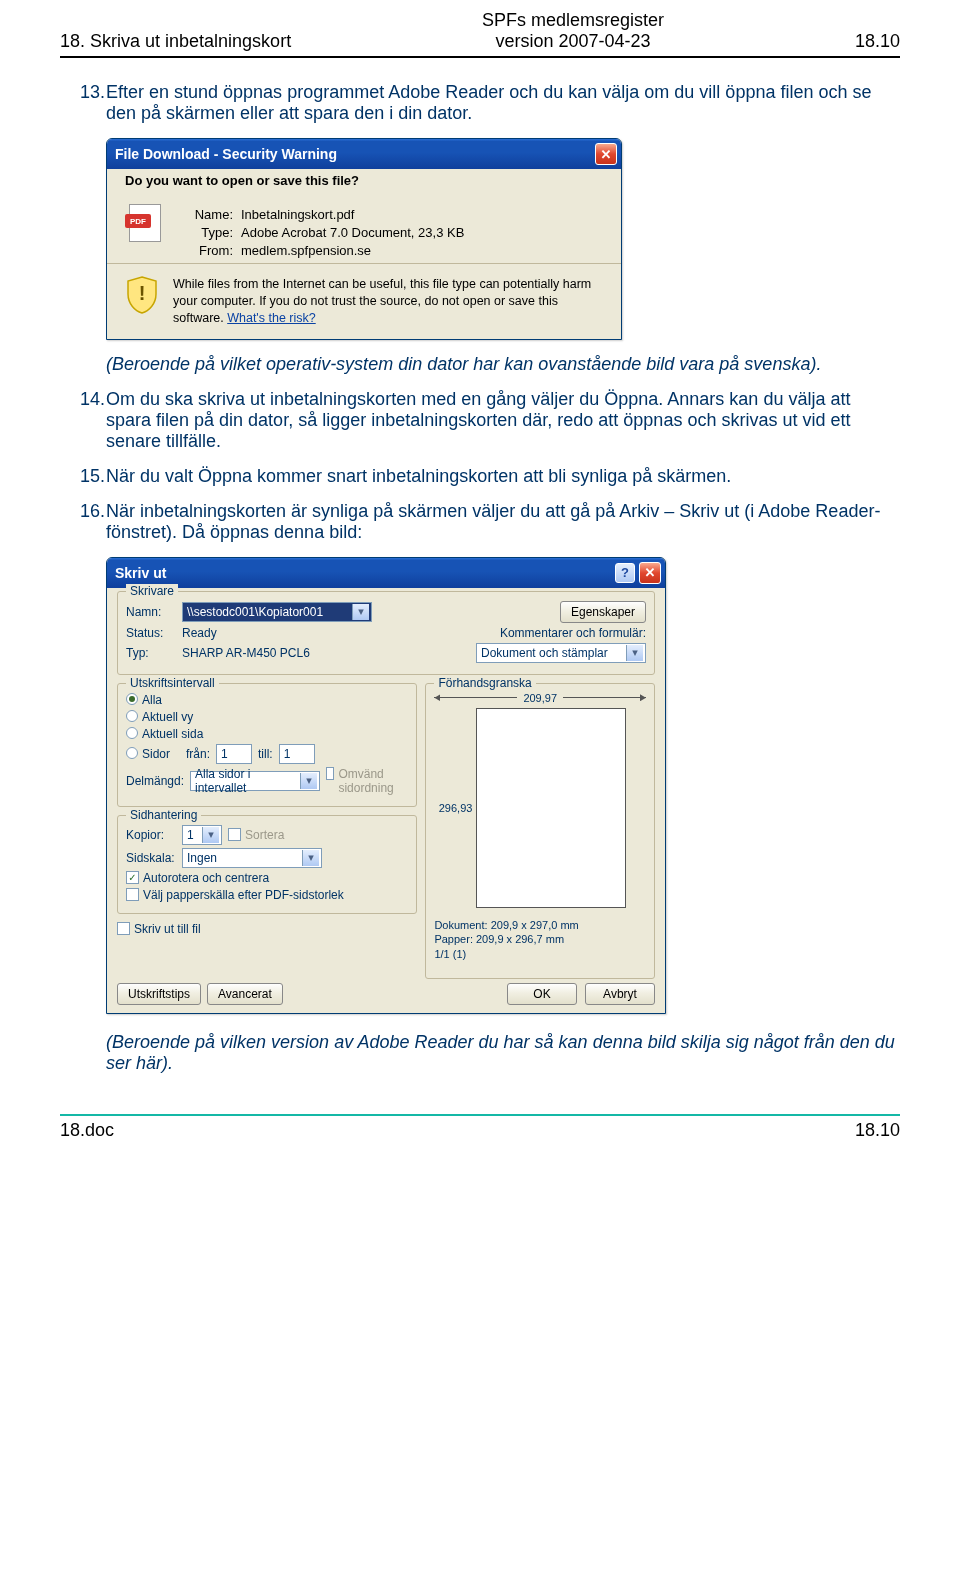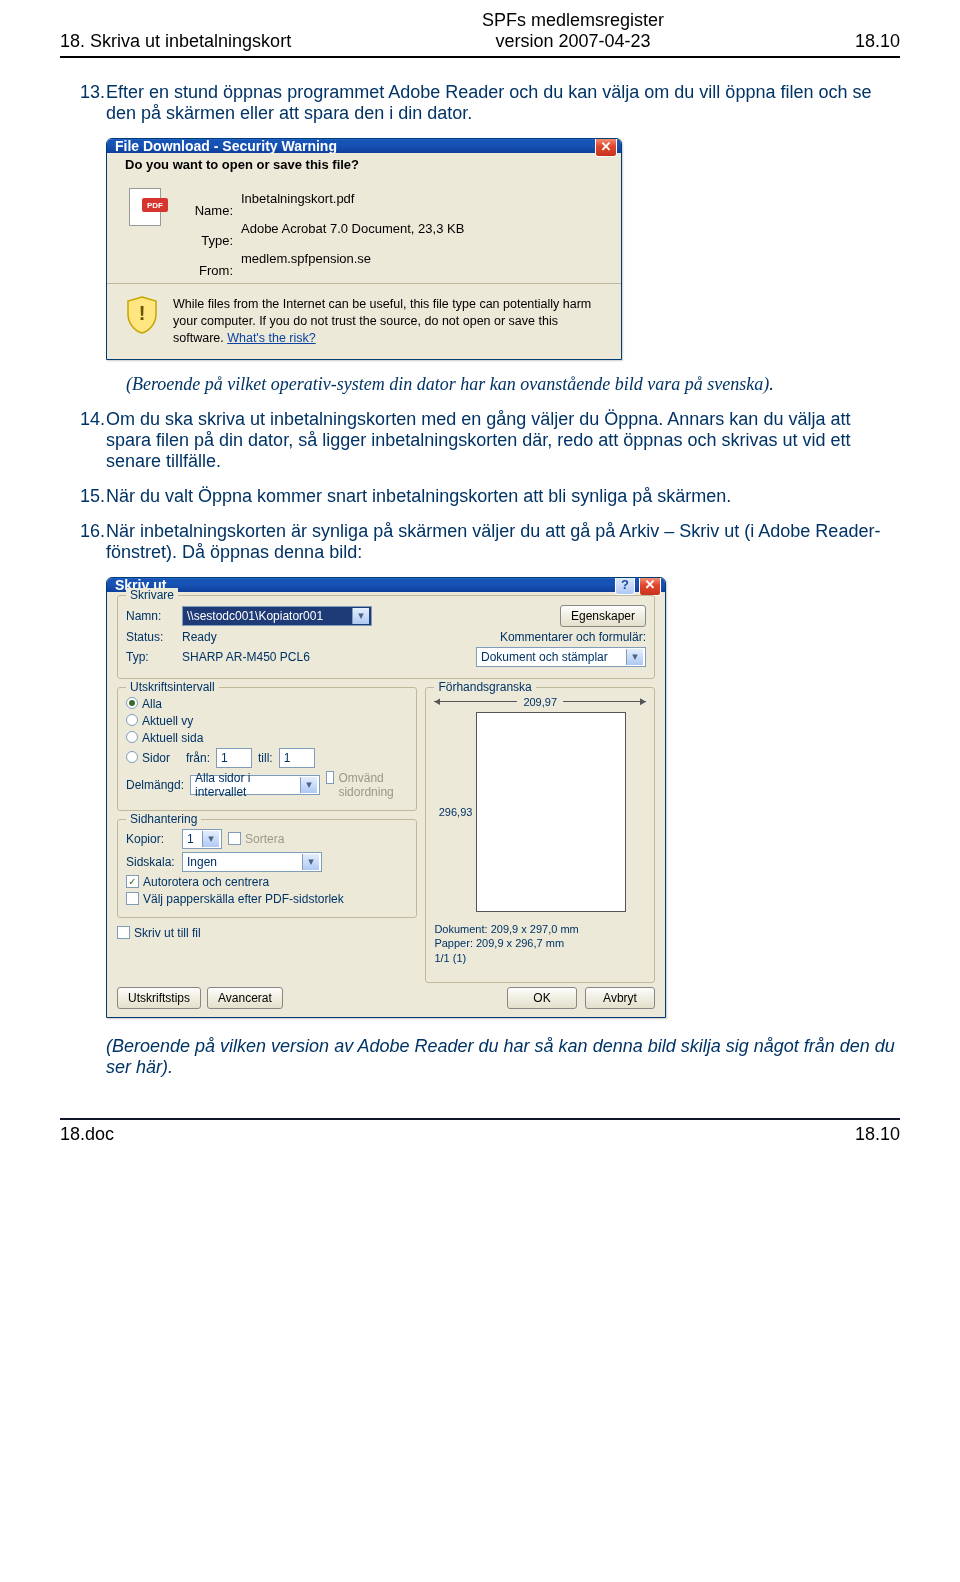--- a/index.html
+++ b/index.html
@@ -23,36 +23,36 @@
     padding-bottom: 4px;
     margin-top: 10px;
   }
   .doc-header .left { font-size: 18px; }
   .doc-header .center { text-align: center; font-size: 18px; flex: 1; }
   .doc-header .right { font-size: 18px; }
   .body-text { margin-top: 24px; color: #003366; }
   .num-item { display: flex; margin: 14px 0 14px 20px; }
   .num-item .num { min-width: 26px; }
   .num-item .txt { flex: 1; }
-  .italic-note { font-style: italic; margin-left: 66px; margin-top: 10px; font-family: Liberation Serif, serif; }
+  .italic-note { font-style: italic; margin-left: 46px; margin-top: 10px; }
   .italic-note2 { font-style: italic; margin-left: 46px; margin-top: 8px; color:#003366;}
   
   .xp-dialog {
     width: 516px;
     margin: 14px 0 14px 46px;
     border: 1px solid #003c74;
     background: #ece9d8;
     font-family: Tahoma, Arial, sans-serif;
     font-size: 13px;
     border-radius: 6px 6px 0 0;
     overflow: hidden;
     box-shadow: 1px 1px 2px rgba(0,0,0,0.2);
   }
   .xp-titlebar {
-    height: 14px;
+    height: 30px;
     background: linear-gradient(to bottom, #2a6fd6 0%, #1753b5 8%, #1753b5 45%, #0f3f9c 100%);
     color: #fff;
     display: flex;
     align-items: center;
     padding: 0 4px 0 8px;
     font-weight: bold;
     font-size: 14px;
   }
   .xp-titlebar .title { flex: 1; }
   .xp-close {
@@ -69,28 +69,28 @@
   .xp-file-row { display: flex; }
   .pdf-icon {
     width: 36px; height: 40px; margin-right: 16px;
     position: relative;
   }
   .pdf-icon .sheet {
     width: 32px; height: 38px; background: #fff; border: 1px solid #999;
     position: absolute; top: 0; left: 4px;
   }
   .pdf-icon .band {
-    position: absolute; top: 10px; left: 17px; width: 26px; height: 14px;
+    position: absolute; top: 10px; left: 0; width: 26px; height: 14px;
     background: #d6342e; color: #fff; font-size: 8px; font-weight: bold;
     display: flex; align-items: center; justify-content: center;
     border-radius: 2px;
   }
   .xp-file-info { flex: 1; }
   .xp-info-line { display: flex; margin: 3px 0; }
-  .xp-info-label { width: 56px; text-align: right; margin-right: 8px; margin-top: 12px; }
+  .xp-info-label { width: 56px; text-align: right; margin-right: 8px; }
   .xp-buttons { display: flex; justify-content: flex-end; gap: 8px; margin: 18px 0 16px 0; }
   .xp-btn {
     min-width: 86px; height: 26px;
     background: linear-gradient(to bottom, #fefefe, #f1efe2 45%, #e3e0cc);
     border: 1px solid #003c74;
     border-radius: 3px;
     font-family: Tahoma; font-size: 13px;
     padding: 0 10px;
     cursor: default;
   }
@@ -190,21 +190,21 @@
   .dialog-footer { display:flex; justify-content:space-between; align-items:center; margin-top:4px; }
   .dialog-footer .right-btns { display:flex; gap:8px; }
   .help-icon {
     width: 20px; height: 20px; background: linear-gradient(to bottom,#e4eefd,#afc9f3);
     border:1px solid #fff; border-radius:3px; color:#1f4aa0; font-weight:bold;
     display:flex;align-items:center;justify-content:center;font-size:13px;
   }
   
   .doc-footer {
     margin-top: 40px;
-    border-top: 2px solid #0f172a;
+    border-top: 2px solid #14b8a6;
     display: flex;
     justify-content: space-between;
     padding-top: 4px;
     font-size: 18px;
   }
   .greyed { color:#9b988a; }
 </style>
 </head>
 <body>
 

